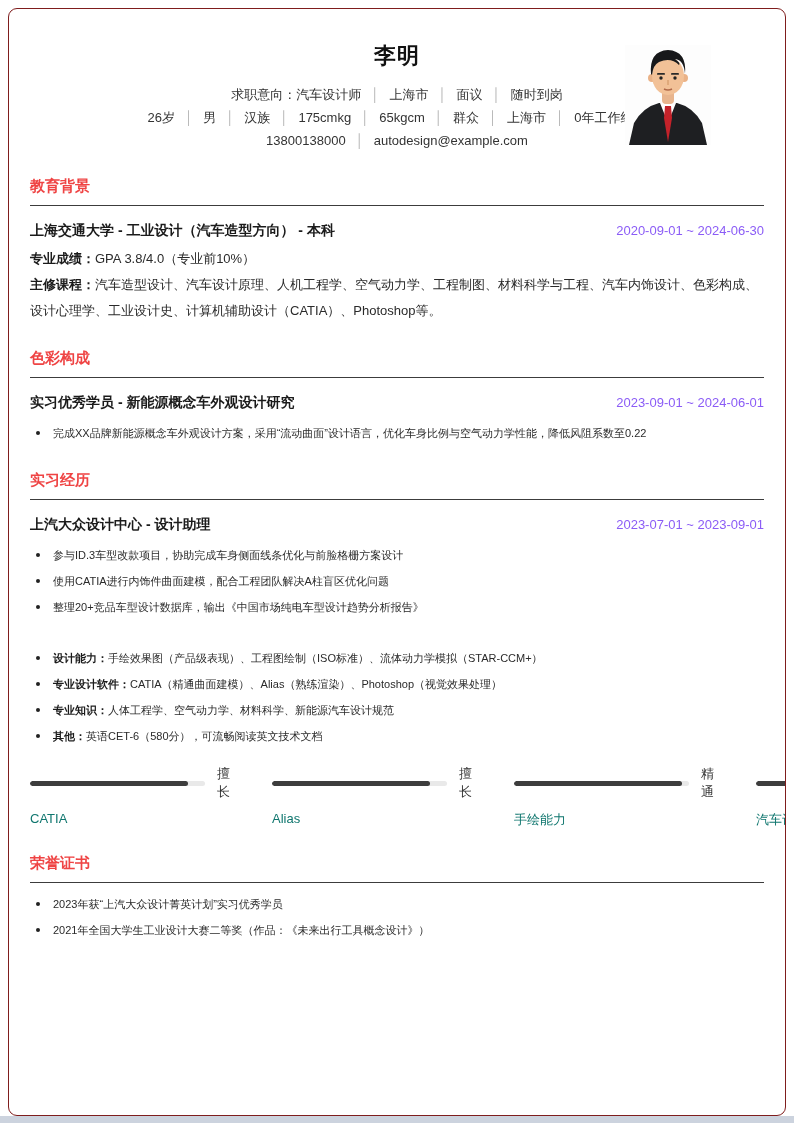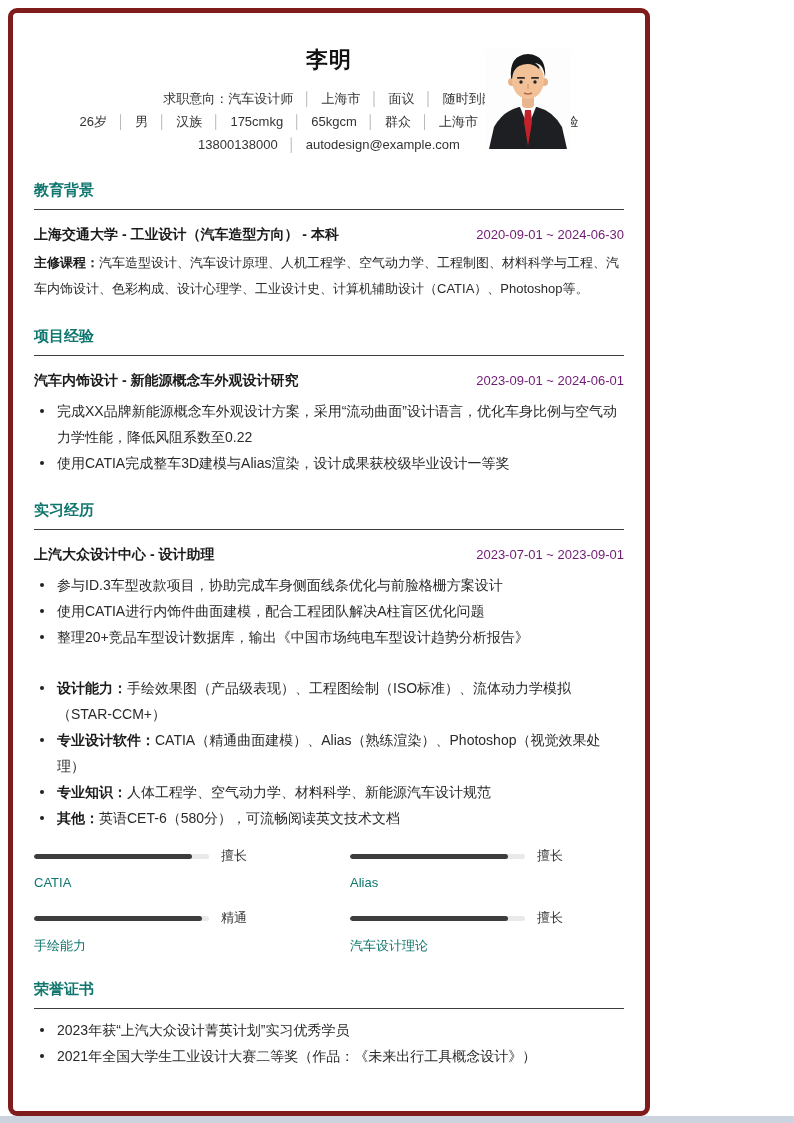--- a/index.html
+++ b/index.html
@@ -8,23 +8,23 @@
     width: 794px; height: 1123px;
     background: #ffffff;
     font-family: "Liberation Sans", "DejaVu Sans", sans-serif;
     color: #222;
     position: relative;
     overflow: hidden;
   }
   .page-card {
     position: absolute;
     left: 8px; top: 8px;
-    width: 642px; height: 1108px;
+    width: 778px; height: 1108px;
     background: #fff;
-    border: 5px solid #7f1d1d;
+    border: 1px solid #7f1d1d;
     border-radius: 9px;
     padding: 18px 21px 0 21px;
     overflow: hidden;
   }
   .bottom-strip {
     position: absolute;
     left: 0; right: 0; bottom: 0;
     height: 7px;
     background: #ccd3de;
   }
@@ -36,48 +36,48 @@
   }
   .info-line { font-size: 13px; color: #333; line-height: 23px; }
   .sep { color: #b5b5b5; margin: 0 10px; font-weight: normal; }
   .profile-photo {
     position: absolute; right: 53px; top: 4px;
     width: 86px; height: 100px; overflow: hidden;
   }
   
   .section { margin-top: 25px; }
   .section-head {
-    font-size: 15px; font-weight: bold; color: #0f766e;
+    font-size: 15px; font-weight: bold; color: #ef4444;
     padding-bottom: 9px;
     border-bottom: 1px solid #3c3c3c;
   }
   .entry-head {
     display: flex; justify-content: space-between; align-items: baseline;
     margin-top: 16px;
   }
   .entry-title { font-size: 14px; font-weight: bold; color: #1b1b1b; }
-  .entry-date { font-size: 13px; color: #701a75; }
+  .entry-date { font-size: 13px; color: #8b5cf6; }
   .detail-lines { margin-top: 6px; }
   .detail-line { font-size: 13px; line-height: 26px; color: #2a2a2a; }
   .detail-line b { color: #1b1b1b; }
   ul.bullet-list { list-style: none; margin: 8px 0 0 0; padding: 0; }
   ul.bullet-list li {
     position: relative; padding-left: 23px;
-    font-size: 14px; line-height: 26px; color: #2a2a2a;
+    font-size: 11px; line-height: 26px; color: #2a2a2a;
   }
   ul.bullet-list li b { color: #1b1b1b; }
   ul.bullet-list .dot {
     position: absolute; left: 6px; top: 11px;
     width: 4px; height: 4px; border-radius: 50%;
     background: #222;
   }
   
   .bars-grid {
     display: grid;
-    grid-template-columns: repeat(2, 1fr);
+    grid-template-columns: repeat(4, 1fr);
     column-gap: 42px; row-gap: 19px;
     margin-top: 16px;
   }
   .bar-row { display: flex; align-items: center; }
   .track {
     width: 175px; height: 5px; border-radius: 3px;
     background: #e9e9e9; overflow: hidden; flex: none;
   }
   .fill { height: 100%; border-radius: 3px; background: #3d3d3d; }
   .lvl { font-size: 13px; color: #333; margin-left: 12px; }
@@ -124,33 +124,33 @@
     </div>
   </div>
 
   <div class="section">
     <div class="section-head">教育背景</div>
     <div class="entry-head">
       <span class="entry-title">上海交通大学 - 工业设计（汽车造型方向） - 本科</span>
       <span class="entry-date">2020-09-01 ~ 2024-06-30</span>
     </div>
     <div class="detail-lines">
+        <div class="detail-line"><b>专业成绩：</b>GPA 3.8/4.0（专业前10%）</div>
         <div class="detail-line"><b>主修课程：</b>汽车造型设计、汽车设计原理、人机工程学、空气动力学、工程制图、材料科学与工程、汽车内饰设计、色彩构成、设计心理学、工业设计史、计算机辅助设计（CATIA）、Photoshop等。</div>
       </div>
   </div>
 
   <div class="section">
-    <div class="section-head">项目经验</div>
+    <div class="section-head">色彩构成</div>
     <div class="entry-head">
-      <span class="entry-title">汽车内饰设计 - 新能源概念车外观设计研究</span>
+      <span class="entry-title">实习优秀学员 - 新能源概念车外观设计研究</span>
       <span class="entry-date">2023-09-01 ~ 2024-06-01</span>
     </div>
     <ul class="bullet-list">
         <li><span class="dot"></span>完成XX品牌新能源概念车外观设计方案，采用“流动曲面”设计语言，优化车身比例与空气动力学性能，降低风阻系数至0.22</li>
-        <li><span class="dot"></span>使用CATIA完成整车3D建模与Alias渲染，设计成果获校级毕业设计一等奖</li>
       </ul>
   </div>
 
   <div class="section">
     <div class="section-head">实习经历</div>
     <div class="entry-head">
       <span class="entry-title">上汽大众设计中心 - 设计助理</span>
       <span class="entry-date">2023-07-01 ~ 2023-09-01</span>
     </div>
     <ul class="bullet-list">

